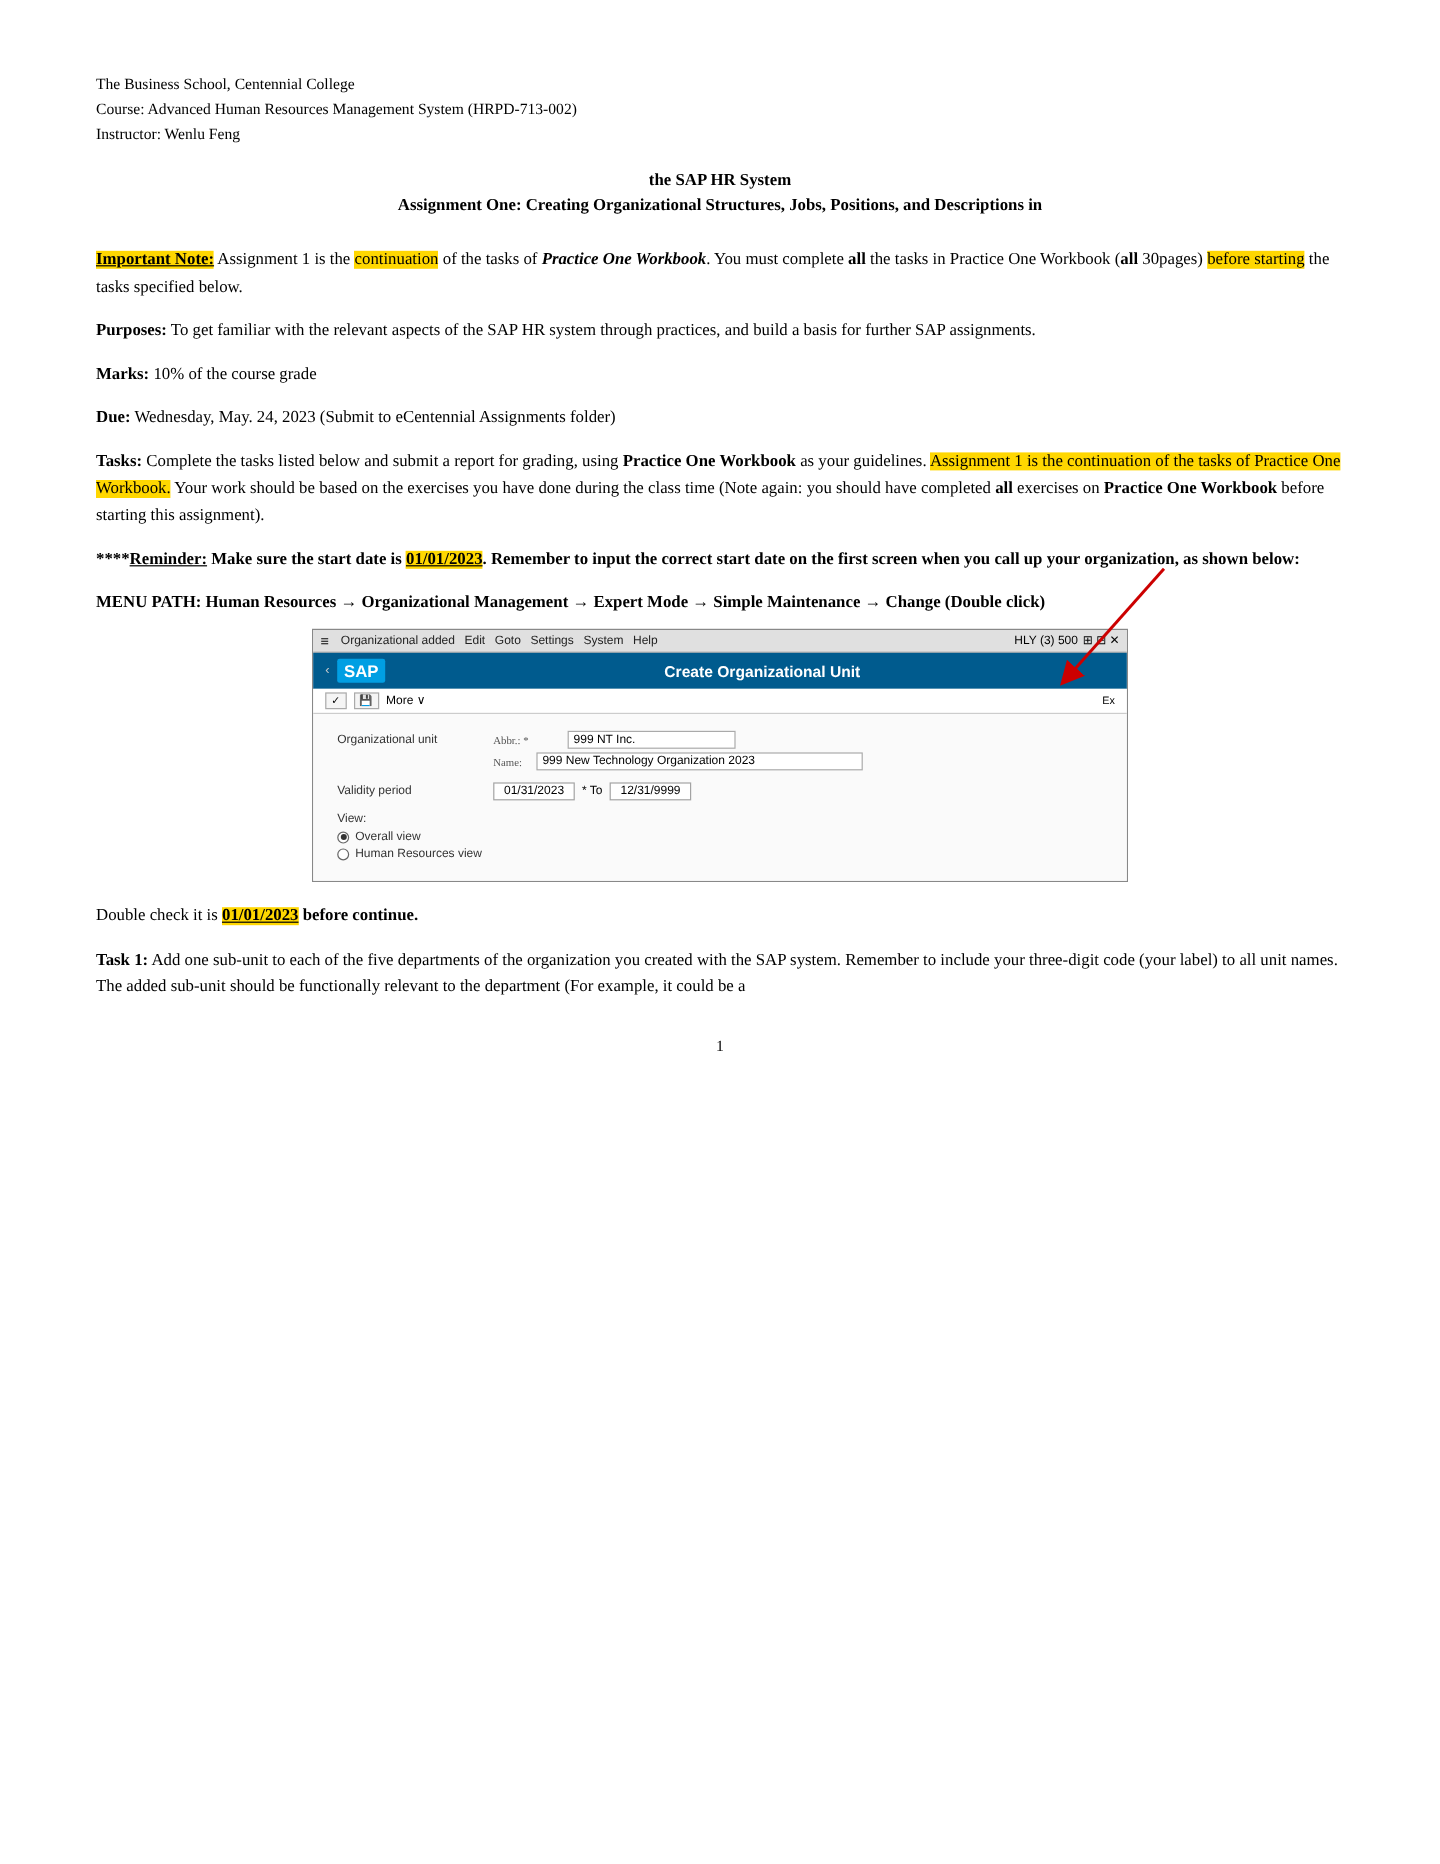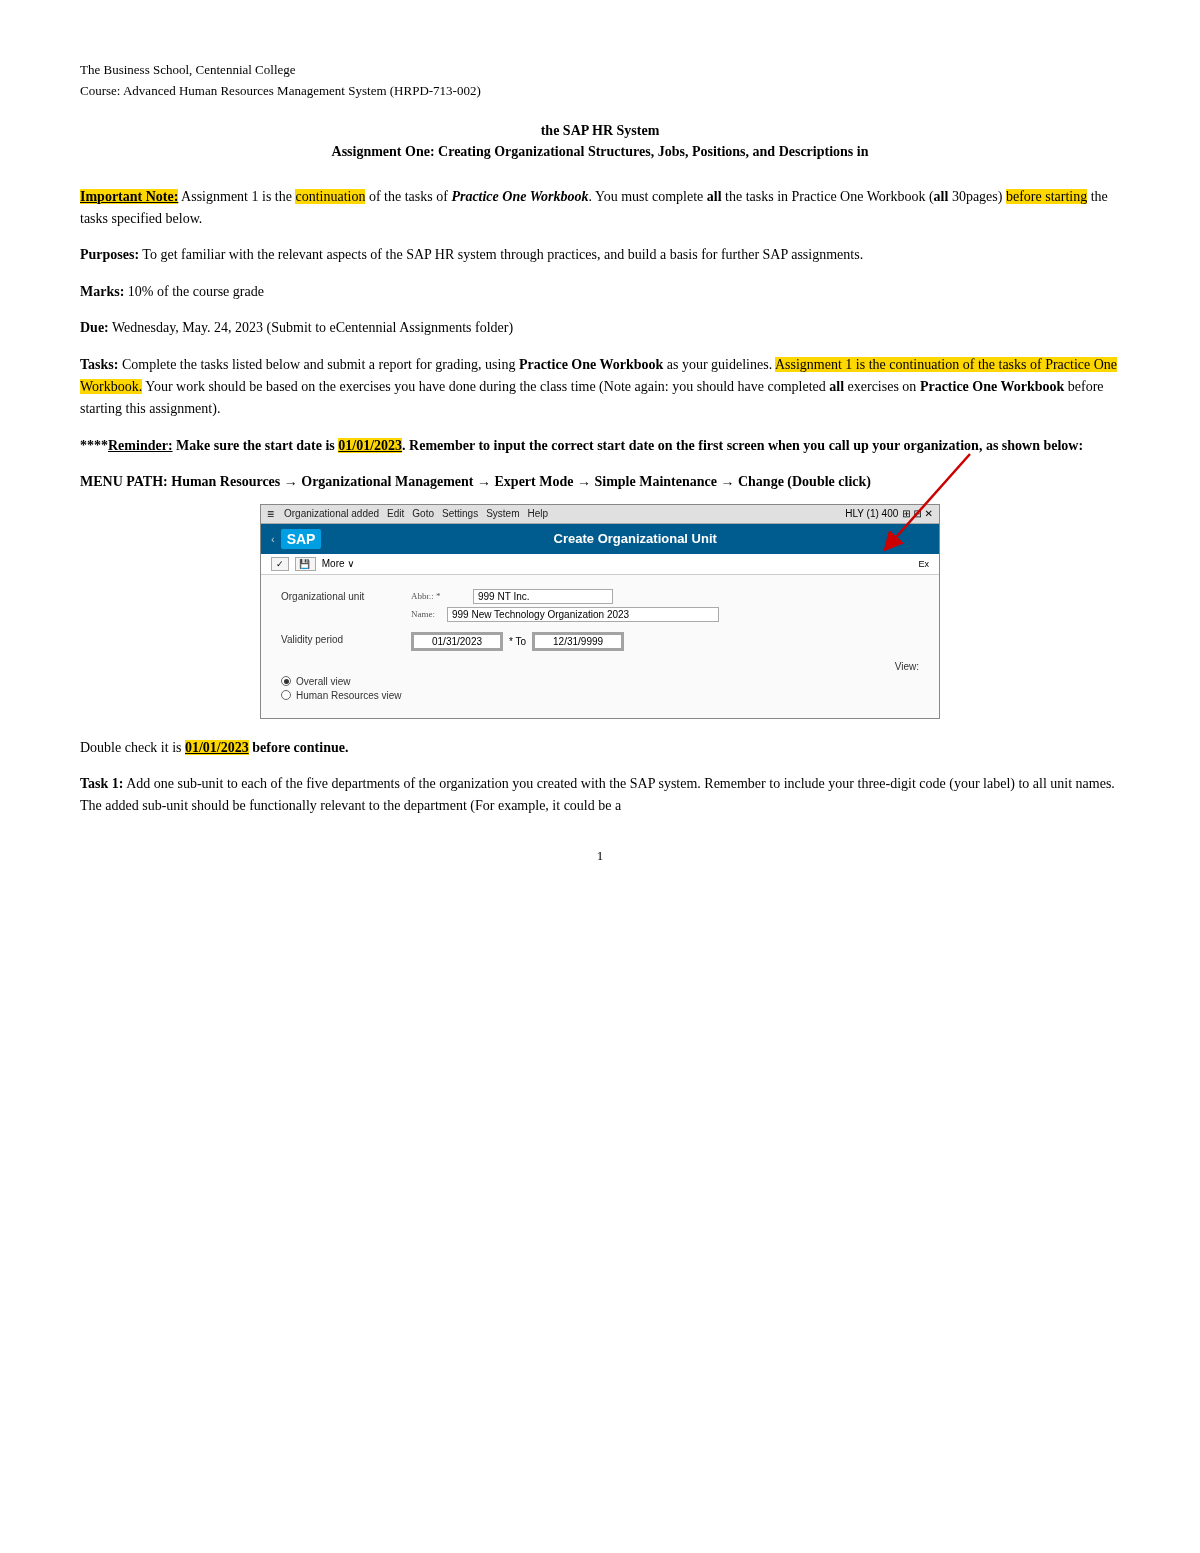--- a/index.html
+++ b/index.html
@@ -151,30 +151,29 @@
       font-family: Arial, sans-serif;
       width: 200px;
     }
     .sap-validity-row {
       display: flex;
       align-items: center;
       gap: 6px;
       font-size: 10px;
     }
     .sap-date-input {
-      border: 3px solid #a3a3a3;
-      background: #fff;
-      padding: 1px 18px;
-      font-size: 10px;
-      font-family: Arial, sans-serif;
-      width: 92px;
+      border: 1px solid #a3a3a3;
+      background: #fff;
+      padding: 1px 8px;
+      font-size: 10px;
+      font-family: Arial, sans-serif;
+      width: 68px;
     }
     .sap-viewer-section {
       margin-top: 8px;
-      text-align: right;
     }
     .sap-viewer-label {
       font-size: 10px;
       font-family: Arial, sans-serif;
       color: #333;
       margin-bottom: 4px;
     }
     .sap-radio-row {
       display: flex;
       align-items: center;
@@ -206,20 +205,21 @@
       margin-top: 30px;
       font-size: 13px;
     }
   </style>
 </head>
 <body>
 
 <div class="header-info">
   <div>The Business School, Centennial College</div>
   <div>Course:  Advanced Human Resources Management System (HRPD-713-002)</div>
+  <div>Instructor: Wenlu Feng</div>
 </div>
 
 <div class="title-block">
   <div>the SAP HR System</div>
   <div>Assignment One: Creating Organizational Structures, Jobs, Positions, and Descriptions in</div>
 </div>
 
 <div class="section">
   <span class="bold-underline highlight-yellow">Important Note:</span><span> Assignment 1 is the </span><span class="highlight-yellow">continuation</span><span> of the tasks of </span><span class="bold-italic">Practice One Workbook</span><span>. You must complete </span><span class="bold">all</span><span> the tasks in Practice One Workbook (</span><span class="bold">all</span><span> 30pages) </span><span class="highlight-yellow">before starting</span><span> the tasks specified below.</span>
 </div>
@@ -265,21 +265,21 @@
       <span style="font-size:12px;">≡</span>
       <div class="sap-topbar-menu">
         <span>Organizational added</span>
         <span>Edit</span>
         <span>Goto</span>
         <span>Settings</span>
         <span>System</span>
         <span>Help</span>
       </div>
       <div class="sap-topbar-right">
-        <span>HLY (1) 400</span>
+        <span>HLY (3) 500</span>
         <span style="font-size:10px;">⊞ ⊟ ✕</span>
       </div>
     </div>
 
     <div class="sap-header">
       <span style="color:#ccc; font-size:11px; margin-right:6px;">‹</span>
       <div class="sap-logo">SAP</div>
       <div class="sap-header-title">Create Organizational Unit</div>
     </div>
 

